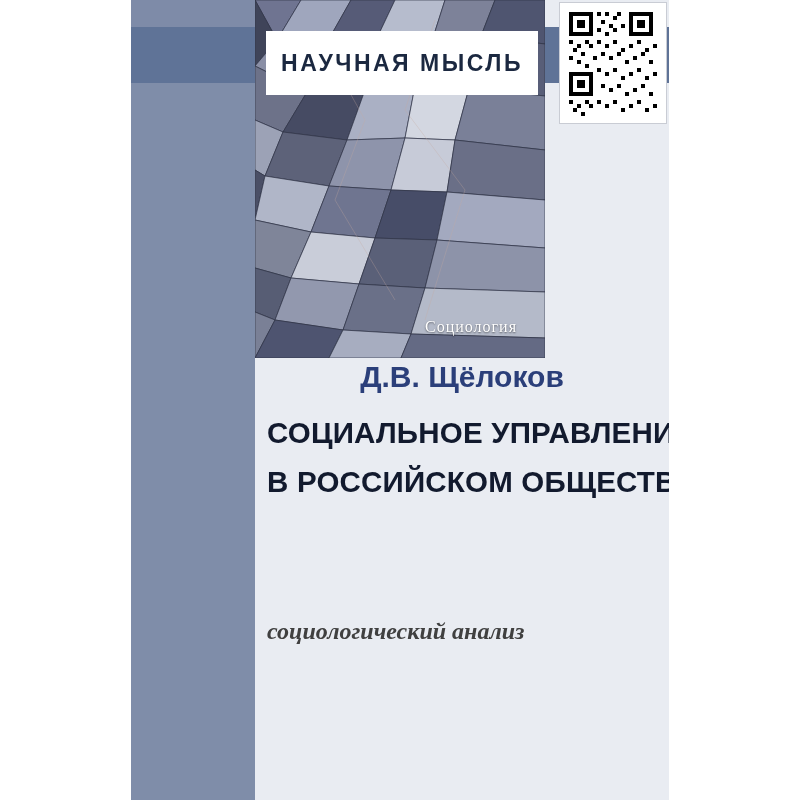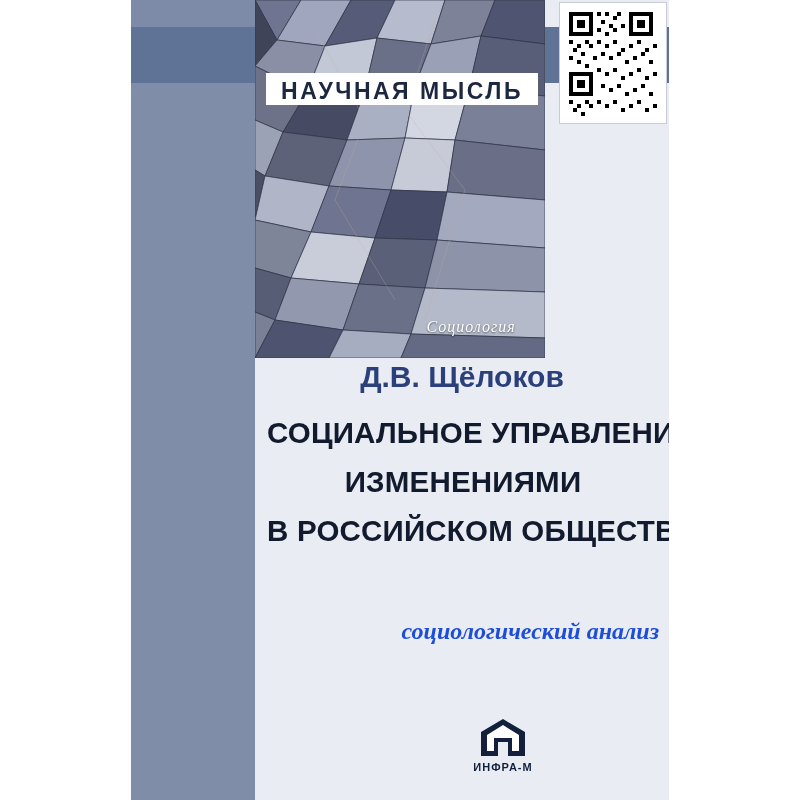--- a/index.html
+++ b/index.html
@@ -28,26 +28,25 @@
     top: 27px;
     width: 538px;
     height: 56px;
     background: #5f7397;
   }
   .series-plate {
     position: absolute;
     left: 135px;
     top: 31px;
     width: 272px;
-    height: 32px;
+    height: 64px;
     background: #ffffff;
     display: flex;
-    align-items: flex-end;
+    align-items: center;
     justify-content: center;
-    margin-top: 42px;
   }
   .series-plate span {
     font-size: 23px;
     font-weight: bold;
     letter-spacing: 2.5px;
     color: #1b2840;
     font-family: "Liberation Sans", sans-serif;
   }
 
   
@@ -76,21 +75,20 @@
   }
   .art svg { display:block; }
 
   .art-caption {
     position: absolute;
     left: 270px;
     top: 318px;
     width: 140px;
     text-align: center;
     font-family: "Liberation Serif", serif;
-    font-style: italic;
     font-size: 16px;
     color: #ffffff;
     letter-spacing: 1px;
     text-shadow: 0 1px 2px rgba(0,0,0,.55);
   }
 
   
   .left-stripe {
     position: absolute;
     left: 0;
@@ -136,22 +134,22 @@
     letter-spacing: 0.2px;
     white-space: nowrap;
     font-family: "Liberation Sans", sans-serif;
   }
 
   .subtitle {
     position: absolute;
     left: 136px;
     top: 614px;
     width: 392px;
-    text-align: right;
-    color: #1d4ed8;
+    text-align: left;
+    color: #404040;
   }
   .subtitle div {
     font-family: "Liberation Serif", serif;
     font-style: italic;
     font-weight: bold;
     font-size: 24px;
     line-height: 35px;
     white-space: nowrap;
   }
 
@@ -331,31 +329,21 @@
         <rect x="8" y="52" width="2" height="2"></rect>
           <rect x="12" y="48" width="2" height="2"></rect>
       </g>
     </svg>
   </div>
 
   <div class="author">Д.В. Щёлоков</div>
 
   <div class="title">
     <div>СОЦИАЛЬНОЕ УПРАВЛЕНИЕ</div>
-    <div>ИЗМЕНЕНИЯМИ</div>
     <div>В РОССИЙСКОМ ОБЩЕСТВЕ</div>
   </div>
 
   <div class="subtitle">
     <div>социологический анализ</div>
   </div>
 
-  <div class="publisher">
-    <div class="pub-mark">
-      <svg width="46" height="40" viewBox="0 0 46 40" xmlns="http://www.w3.org/2000/svg">
-        <path d="M23 1 L45 14 L45 38 L28 38 L28 24 L18 24 L18 38 L1 38 L1 14 Z" fill="#12203c"></path>
-        <path d="M23 7 L39 17 L39 33 L32 33 L32 20 L14 20 L14 33 L7 33 L7 17 Z" fill="#ffffff"></path>
-      </svg>
-    </div>
-    <div class="pub-name">ИНФРА-М</div>
-  </div>
 
 </div>
 
 </body></html>

